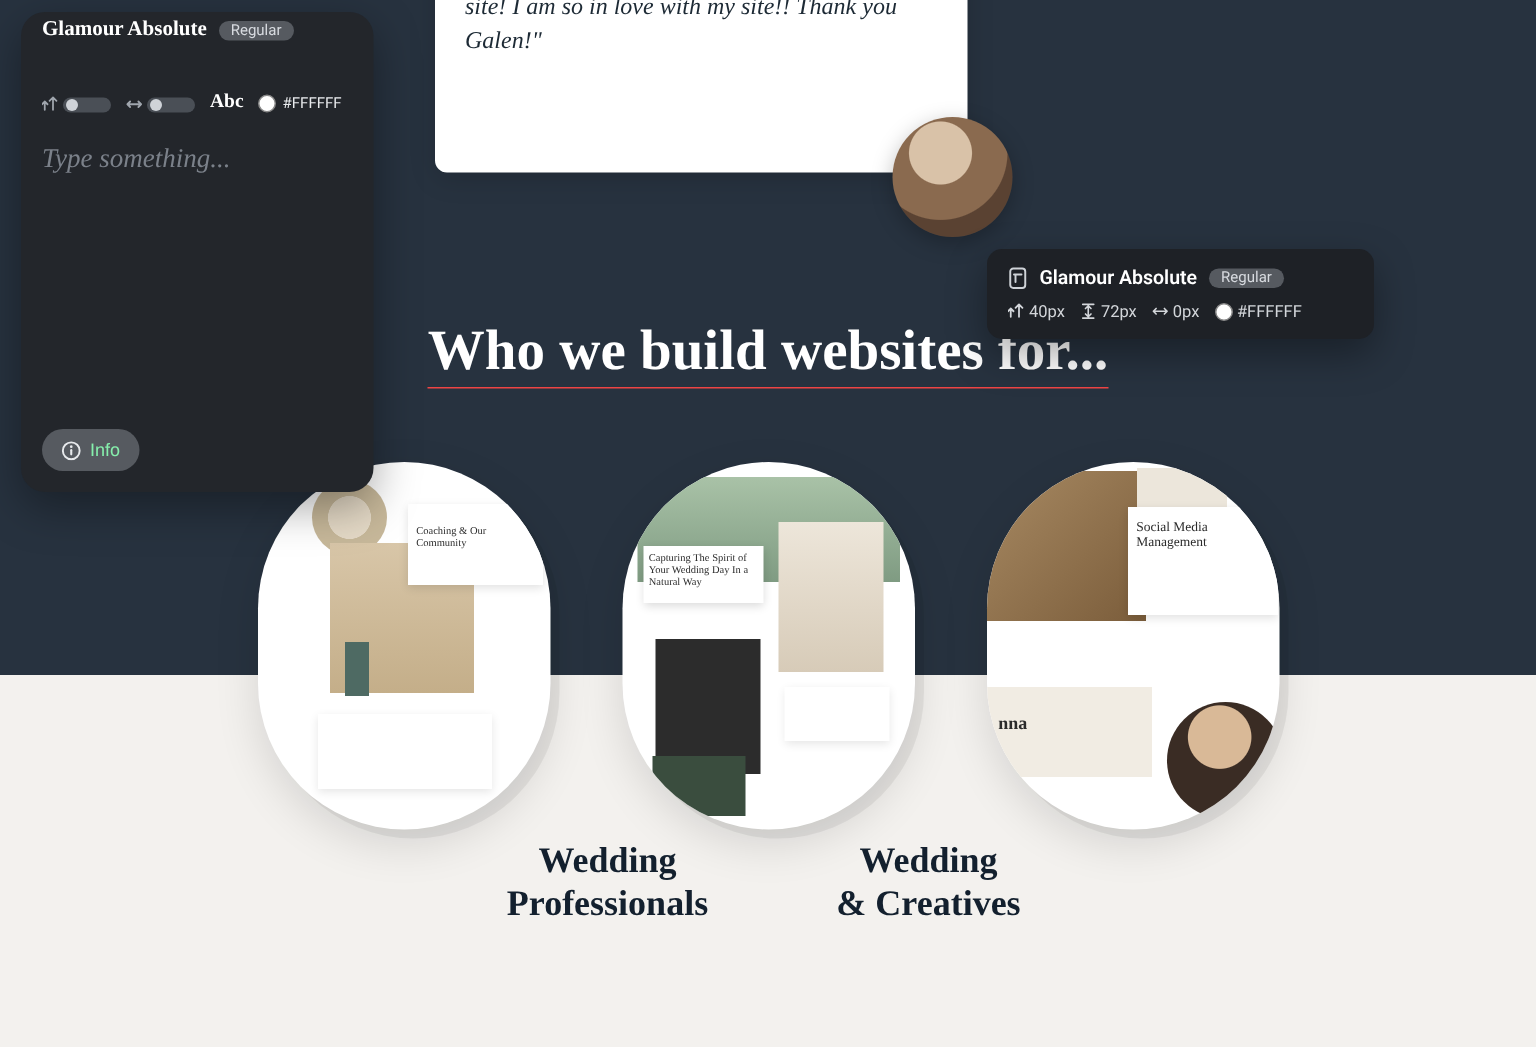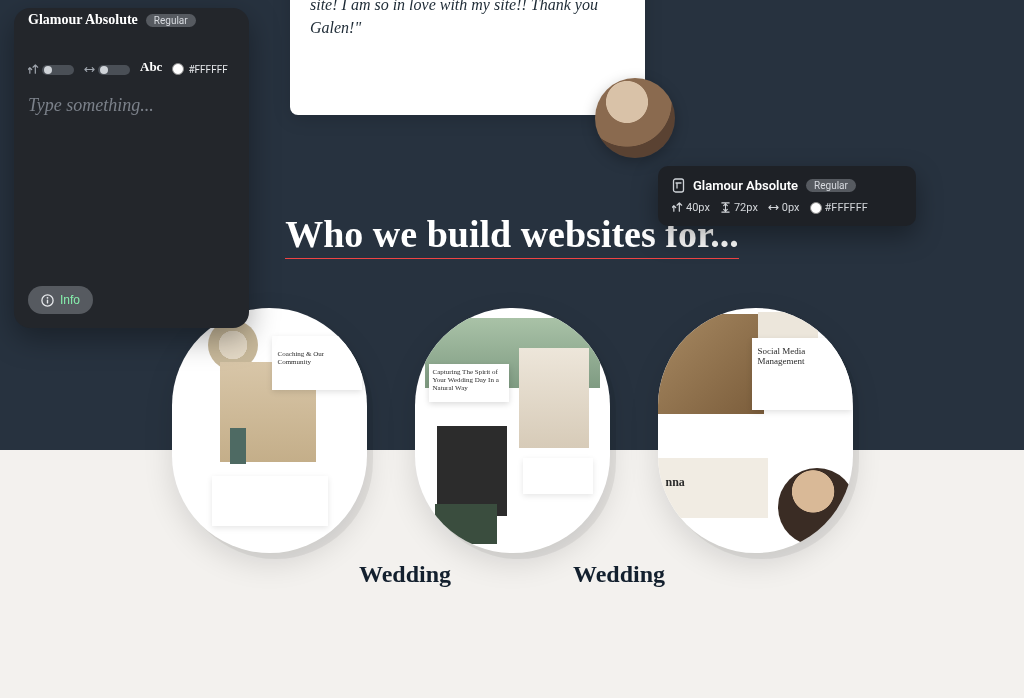--- a/index.html
+++ b/index.html
@@ -126,23 +126,25 @@
           <div class="block d"></div>
         <div class="tiny" style="left:100px;top:38px;width:86px;font-size:9px">Social Media Management</div>
         <div class="tiny" style="left:8px;top:168px;font-size:12px;font-weight:700">nna</div>
       </div>
     </div>
   </div>
 
   <div class="cats">
     <div class="cat">
       <span>Wedding</span><br>
+      <span>Professionals</span>
     </div>
     <div class="cat">
       <span>Wedding</span><br>
+      <span>&amp; Creatives</span>
     </div>
   </div>
 
   <div class="panel">
     <div class="font-row">
       <span class="font-name">Glamour Absolute</span>
       <span class="pill-tag">Regular</span>
     </div>
     <div class="sliders">
       <div class="sld">

